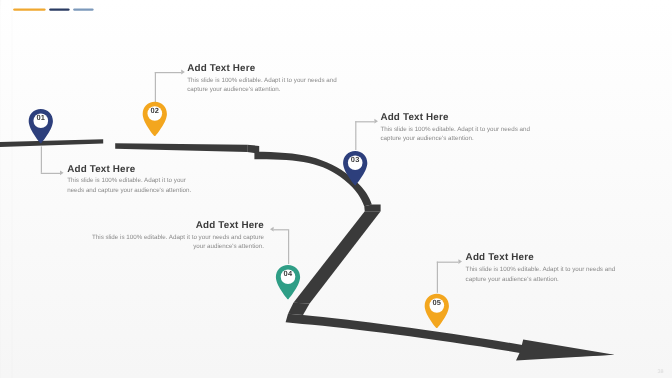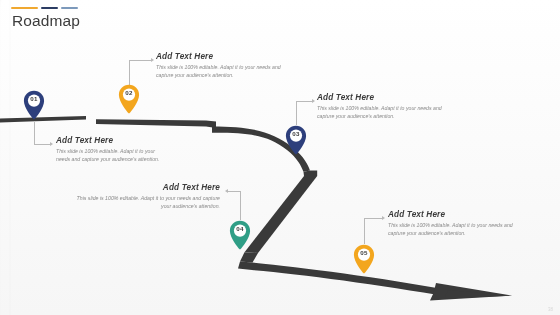--- a/index.html
+++ b/index.html
@@ -83,21 +83,21 @@
   .conn-arrow {
     position: absolute;
     width: 0; height: 0;
     border-top: 2.5px solid transparent;
     border-bottom: 2.5px solid transparent;
   }
   .conn-arrow.right { border-left: 3.5px solid #b9b9b9; }
   .conn-arrow.left  { border-right: 3.5px solid #b9b9b9; }
 
   
-  .tblock { position: absolute; font-style: italic; }
+  .tblock { position: absolute; }
   .tblock .thead {
     font-size: 8.2px;
     font-weight: 700;
     color: #3b3b3b;
     letter-spacing: 0.15px;
     margin-bottom: 2px;
     white-space: nowrap;
   }
   .tblock .tbody {
     font-size: 5.2px;
@@ -121,21 +121,20 @@
 <div id="slide">
 
   <div id="bg-texture"></div>
 
   <div id="header-bars">
     <span class="hbar a"></span>
     <span class="hbar b"></span>
     <span class="hbar c"></span>
   </div>
 
-  <div id="page-title">Roadmap</div>
 
   <svg id="road-layer" viewBox="0 0 560 315" width="560" height="315">
     <g fill="#3a3a3a">
 
       <path d="M -4 118.5 L 86 116.0 L 86 119.6 L -4 122.6 Z"></path>
 
       <path d="M 96 119.3 L 206 120.6 L 206 126.6 L 96 124.0 Z"></path>
 
       <path d="M 206 120.6 L 216 121.6 L 216 128.1 L 206 126.6 Z"></path>
 

